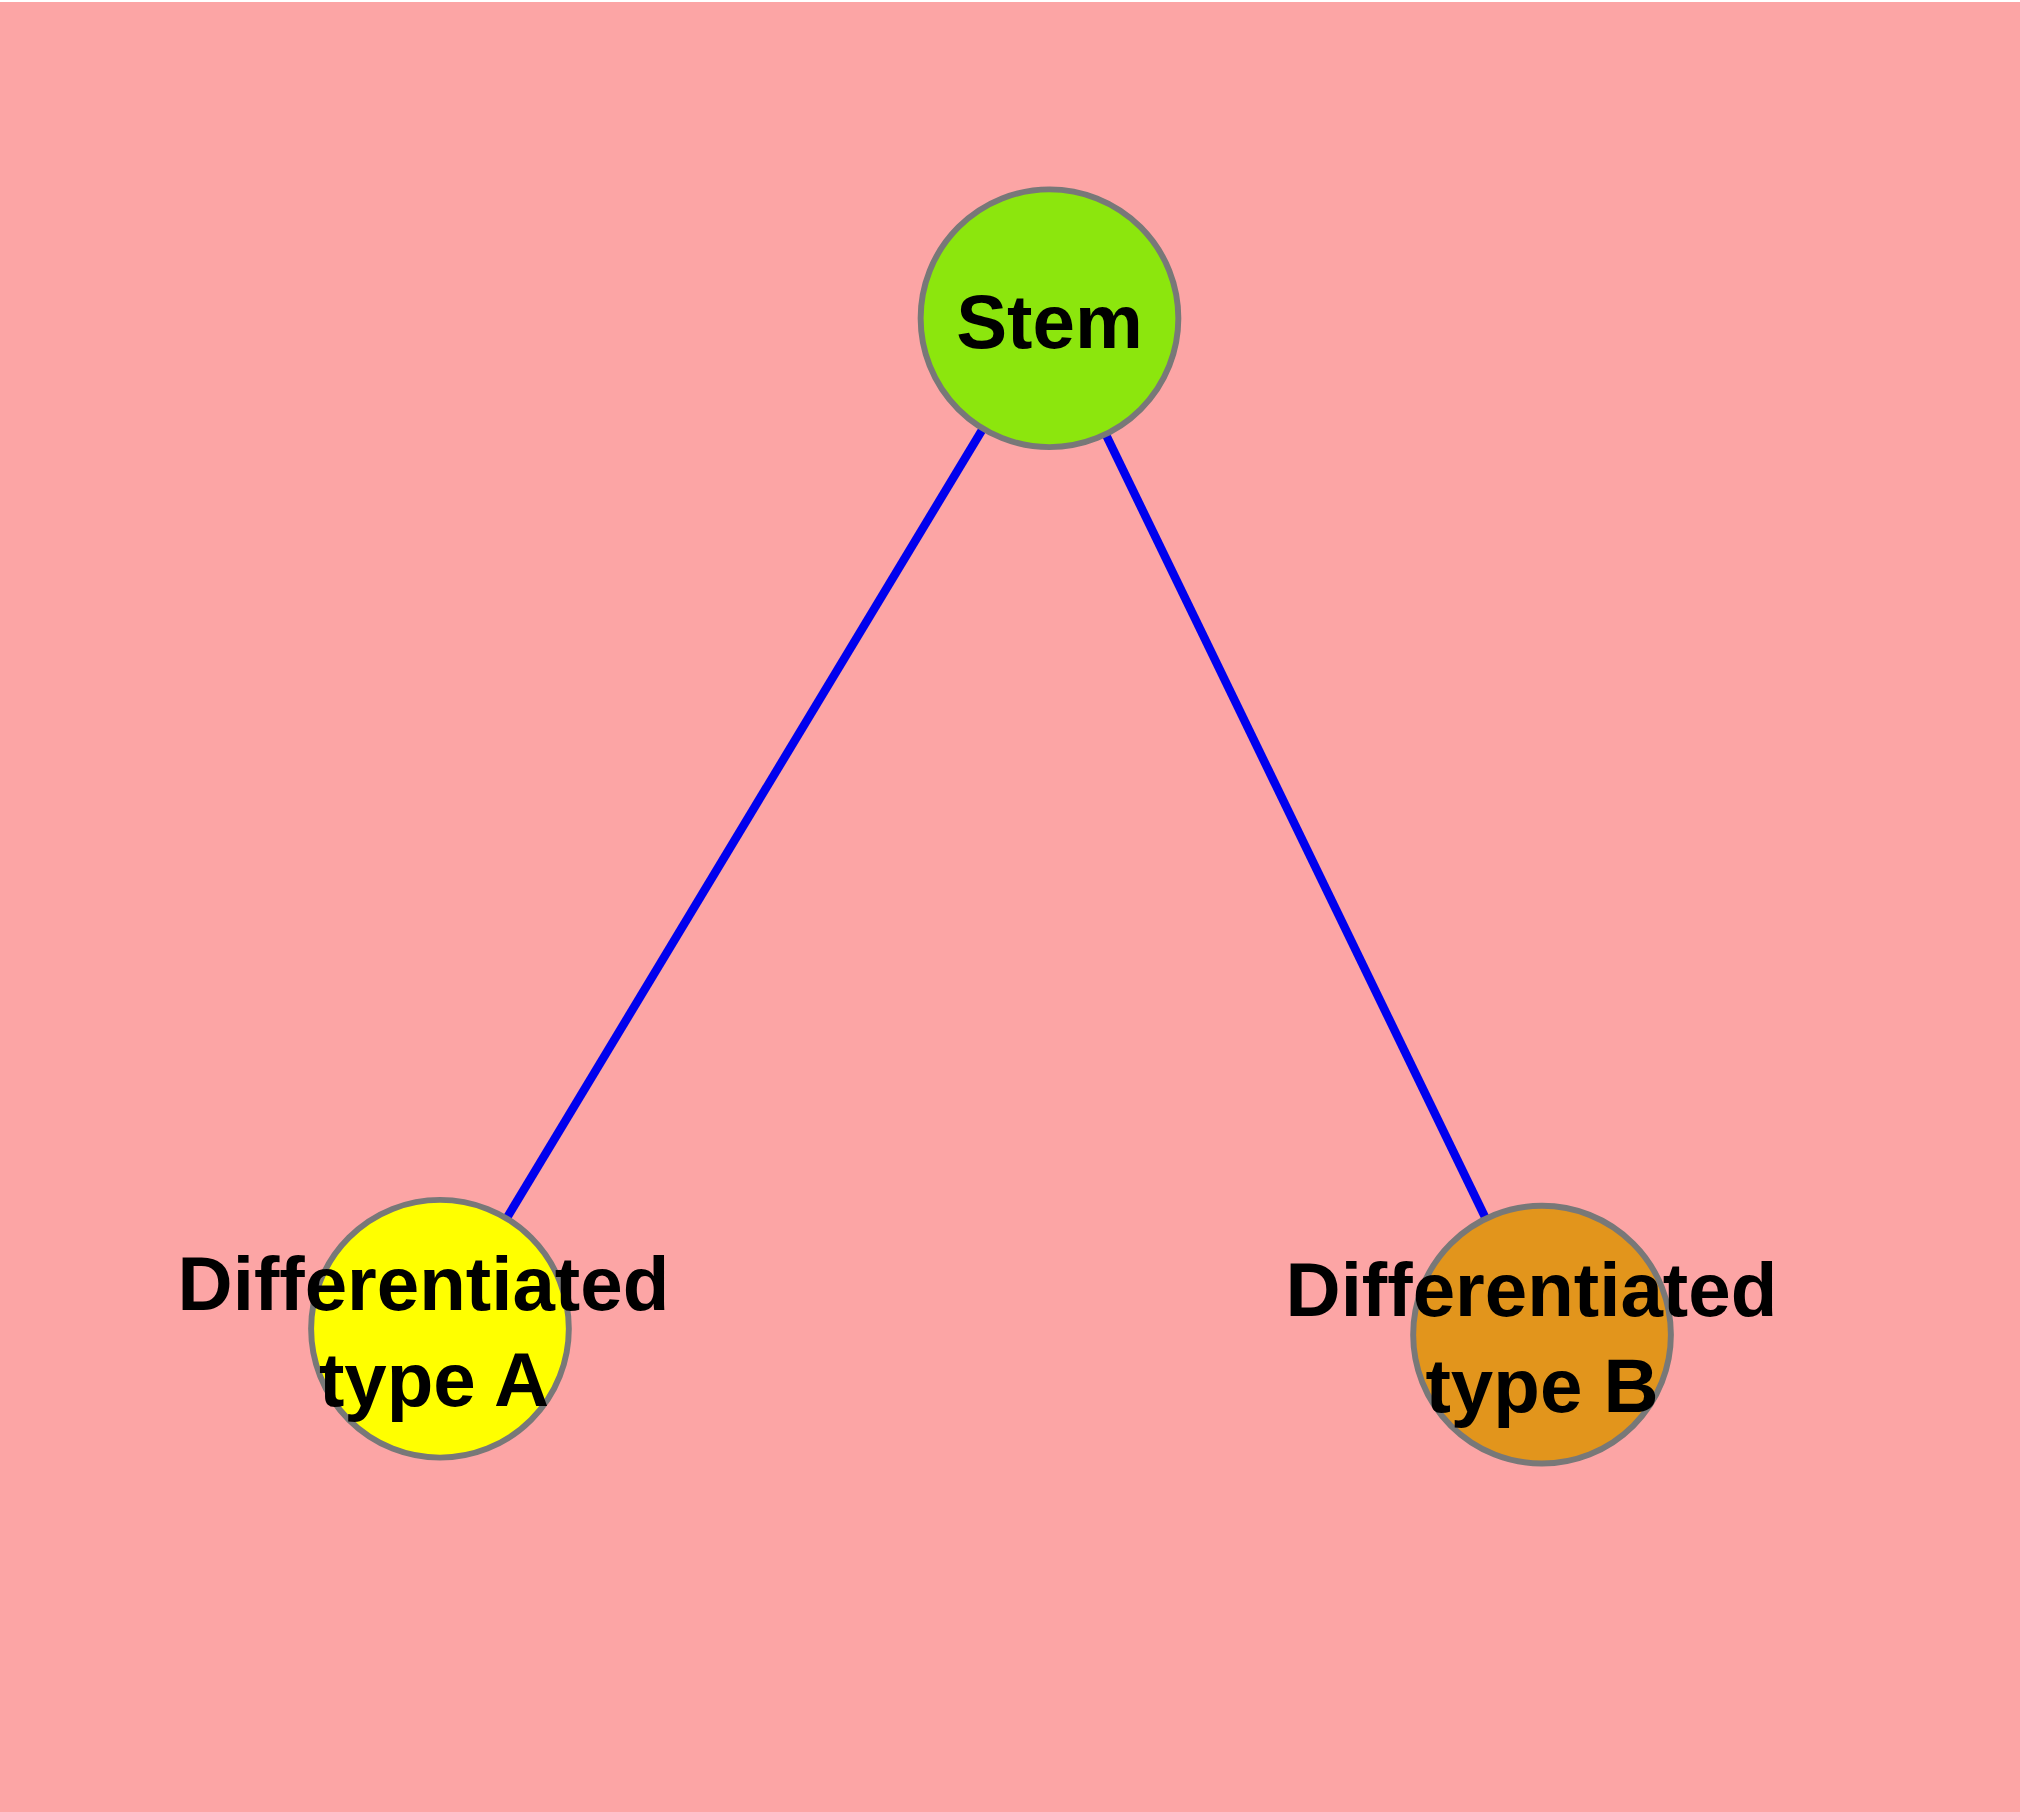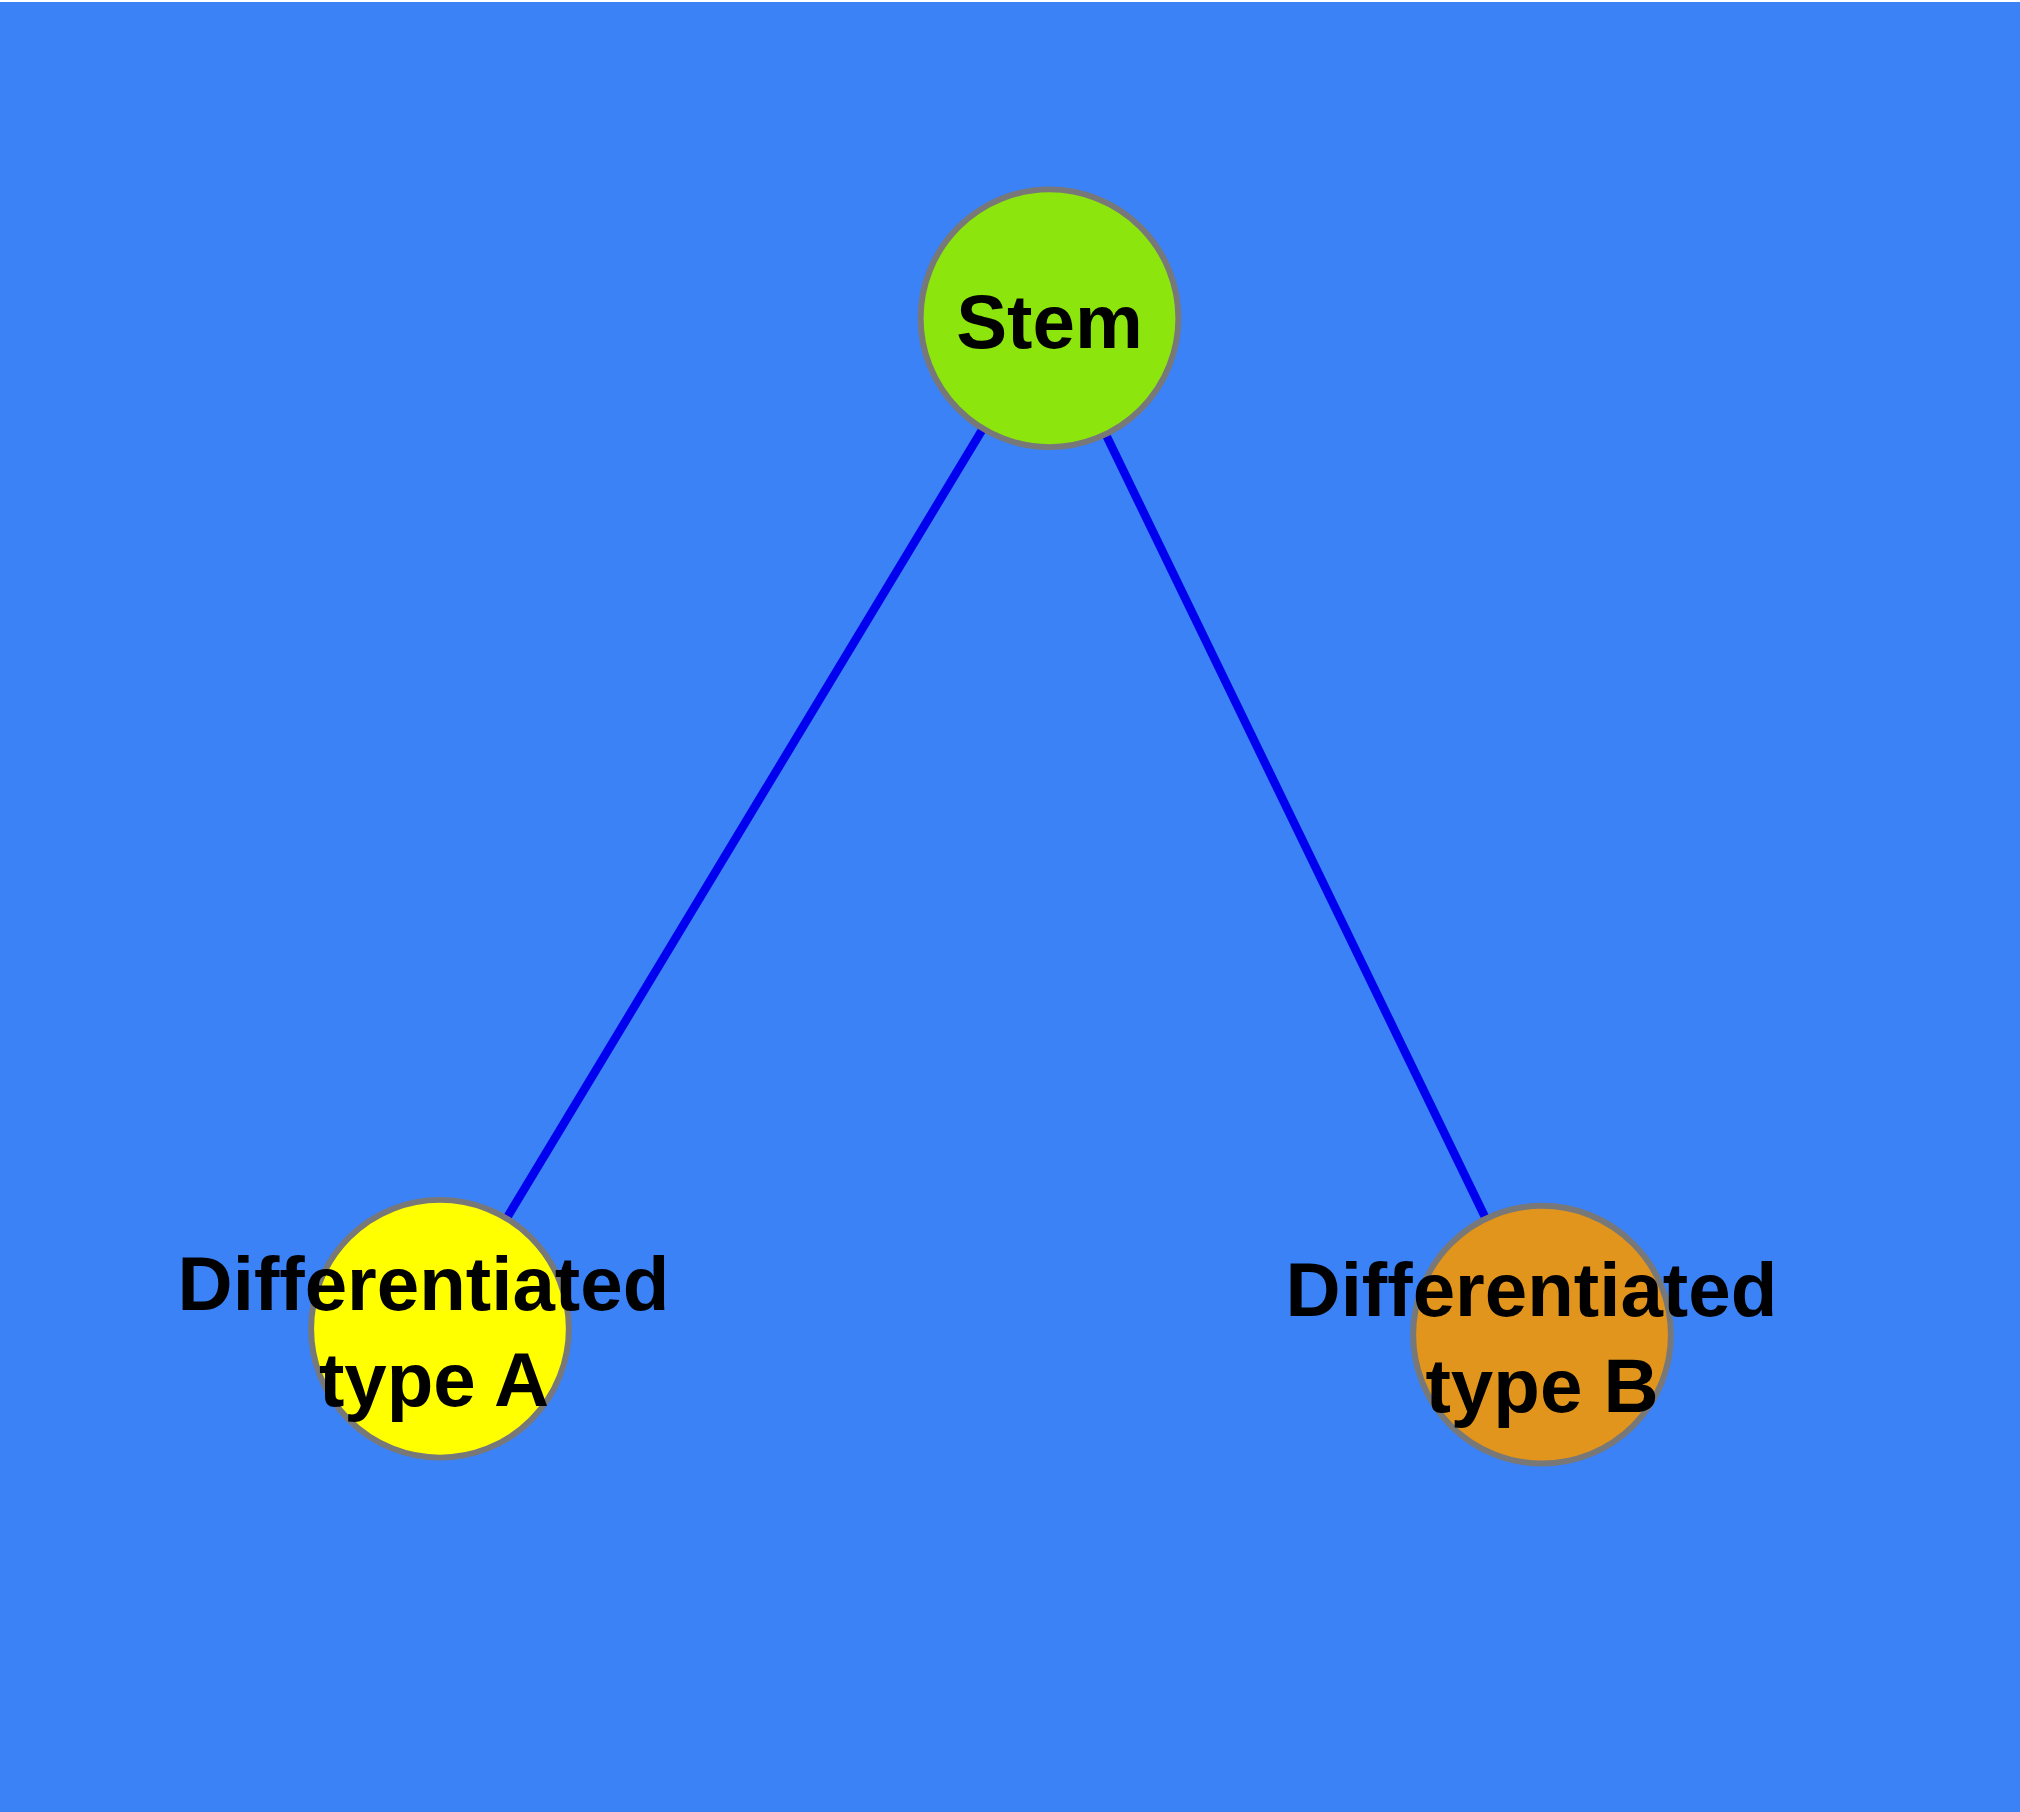--- a/index.html
+++ b/index.html
@@ -24,21 +24,21 @@
   .lbl {
     font-family: "Liberation Sans", sans-serif;
     font-weight: 700;
     font-size: 90px;
     text-anchor: middle;
   }
 </style>
 </head>
 <body>
 
-<div class="canvas" style="background: #3b82f6;">
+<div class="canvas" style="background: #fca5a5;">
   <svg viewBox="0 0 2384 2135" xmlns="http://www.w3.org/2000/svg">
 
     <line class="edge" x1="1238" y1="373" x2="519" y2="1565" stroke="#0000EE"></line>
     <line class="edge" x1="1238" y1="373" x2="1819" y2="1572" stroke="#0000EE"></line>
 
     <circle class="node-circle" cx="1238" cy="373" r="152" fill="#8CE60D" stroke="#787878"></circle>
     <circle class="node-circle" cx="519" cy="1565" r="152" fill="#FFFF00" stroke="#787878"></circle>
     <circle class="node-circle" cx="1819" cy="1572" r="152" fill="#E2951C" stroke="#787878"></circle>
 
     <text class="lbl" x="1238" y="408" fill="#000000">Stem</text>

